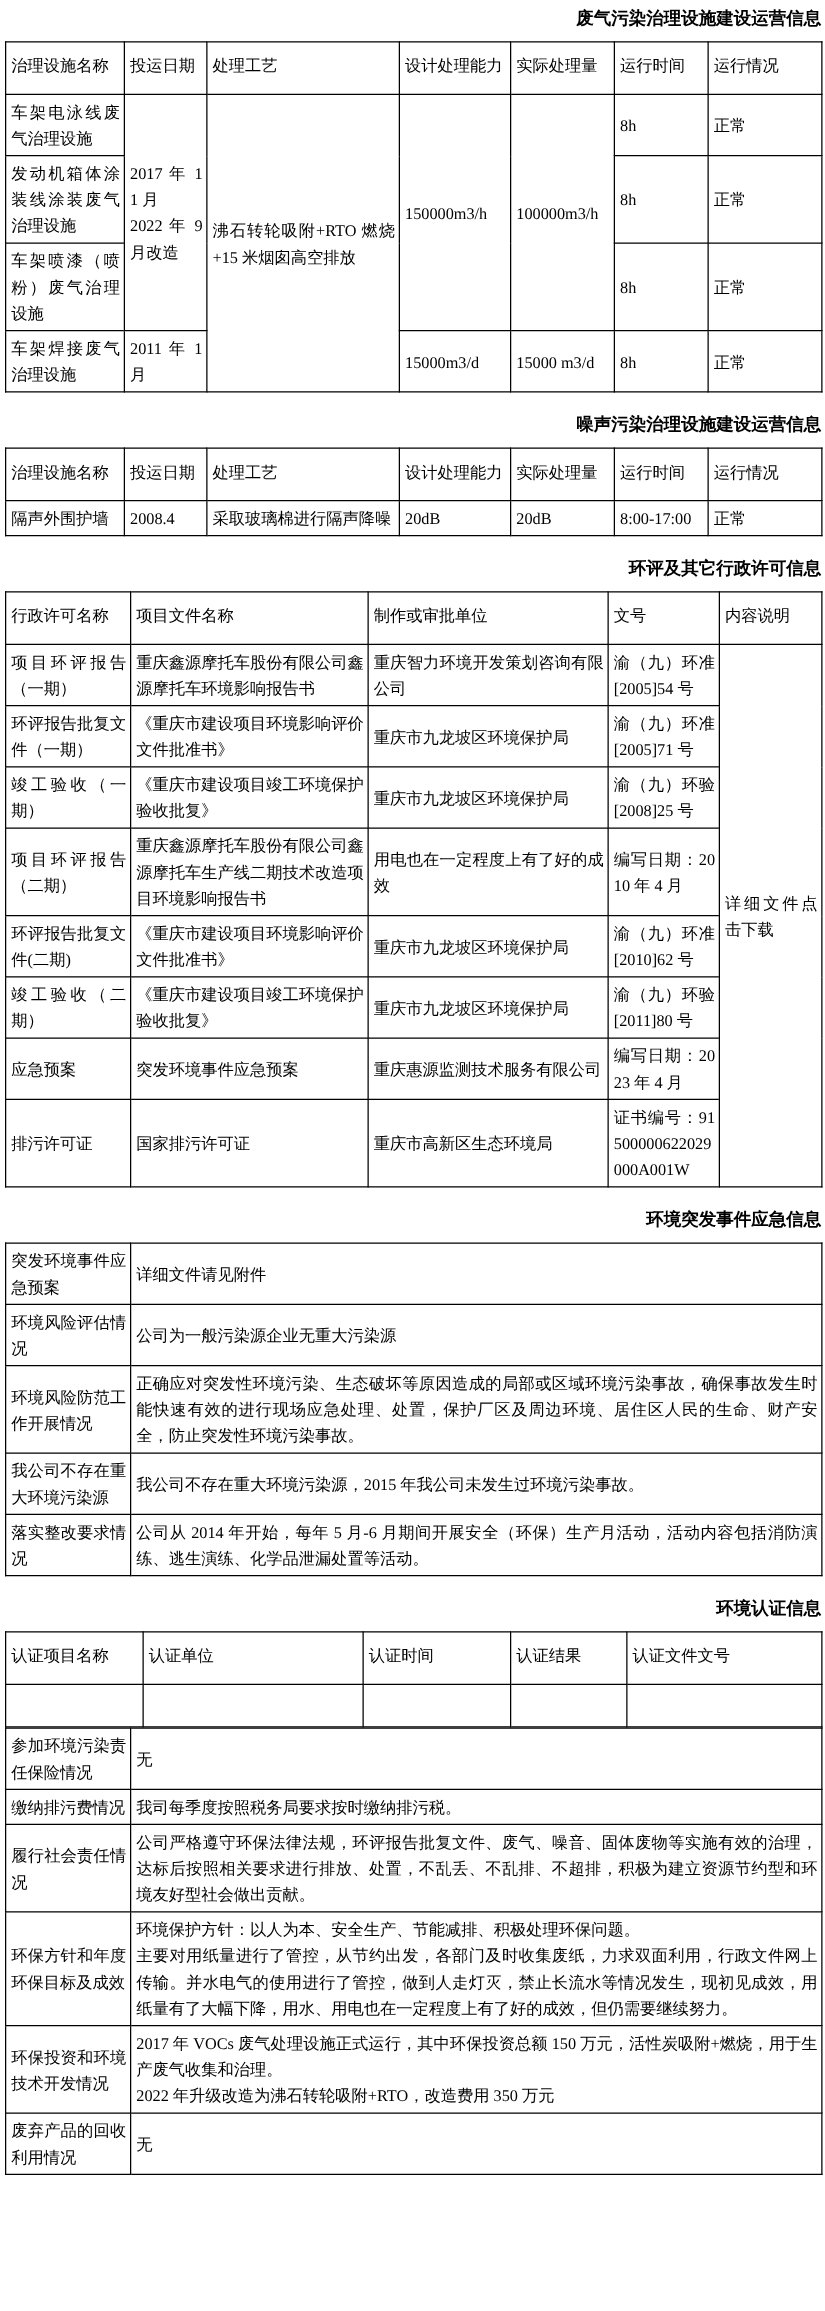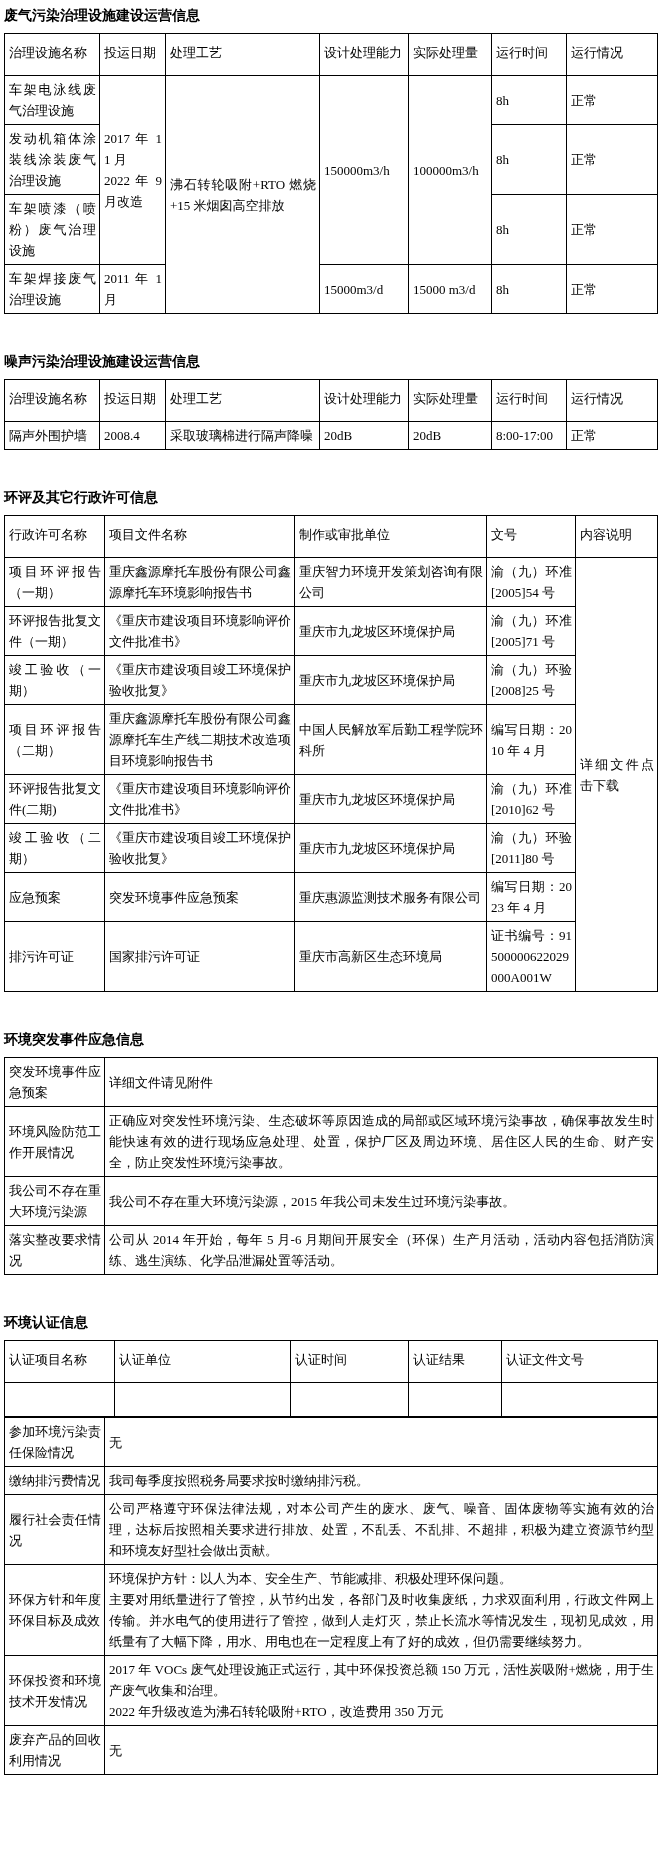--- a/index.html
+++ b/index.html
@@ -11,28 +11,28 @@
     width: 660px;
     min-height: 1849px;
     font-family: "Liberation Serif", "DejaVu Serif", serif;
     color: #000000;
     box-sizing: border-box;
   }
   .report {
     padding: 7px 3px 10px 4px;
   }
   .section-title {
-    text-align: left;
+    text-align: right;
     font-weight: bold;
     font-size: 14px;
     line-height: 17px;
     margin: 0 0 9px 0;
   }
   .section + .section .section-title {
-    margin-top: 39px;
+    margin-top: 18px;
   }
   table.info-table {
     border-collapse: collapse;
     table-layout: fixed;
     width: 653px;
     font-size: 13px;
   }
   table.info-table th,
   table.info-table td {
     border: 1px solid #000000;
@@ -183,21 +183,21 @@
           </tr>
           <tr>
             <td>竣工验收（一期）</td>
             <td>《重庆市建设项目竣工环境保护验收批复》</td>
             <td>重庆市九龙坡区环境保护局</td>
             <td>渝（九）环验[2008]25 号</td>
           </tr>
           <tr>
             <td>项目环评报告（二期）</td>
             <td>重庆鑫源摩托车股份有限公司鑫源摩托车生产线二期技术改造项目环境影响报告书</td>
-            <td>中国人民解放军后勤工程学院环科所</td>
+            <td>用电也在一定程度上有了好的成效</td>
             <td>编写日期：2010 年 4 月</td>
           </tr>
           <tr>
             <td>环评报告批复文件(二期)</td>
             <td>《重庆市建设项目环境影响评价文件批准书》</td>
             <td>重庆市九龙坡区环境保护局</td>
             <td>渝（九）环准[2010]62 号</td>
           </tr>
           <tr>
             <td>竣工验收（二期）</td>
@@ -224,20 +224,24 @@
       <div class="section-title">环境突发事件应急信息</div>
       <table class="info-table">
         <colgroup>
           <col style="width: 100px;">
           <col style="width: 553px;">
         </colgroup>
         <tbody>
           <tr>
             <td>突发环境事件应急预案</td>
             <td>详细文件请见附件</td>
+          </tr>
+          <tr>
+            <td>环境风险评估情况</td>
+            <td>公司为一般污染源企业无重大污染源</td>
           </tr>
           <tr>
             <td>环境风险防范工作开展情况</td>
             <td>正确应对突发性环境污染、生态破坏等原因造成的局部或区域环境污染事故，确保事故发生时能快速有效的进行现场应急处理、处置，保护厂区及周边环境、居住区人民的生命、财产安全，防止突发性环境污染事故。</td>
           </tr>
           <tr>
             <td>我公司不存在重大环境污染源</td>
             <td>我公司不存在重大环境污染源，2015 年我公司未发生过环境污染事故。</td>
           </tr>
           <tr>
@@ -287,21 +291,21 @@
           <tr>
             <td>参加环境污染责任保险情况</td>
             <td>无</td>
           </tr>
           <tr>
             <td>缴纳排污费情况</td>
             <td>我司每季度按照税务局要求按时缴纳排污税。</td>
           </tr>
           <tr>
             <td>履行社会责任情况</td>
-            <td>公司严格遵守环保法律法规，对本公司产生的废水、废气、噪音、固体废物等实施有效的治理，达标后按照相关要求进行排放、处置，不乱丢、不乱排、不超排，积极为建立资源节约型和环境友好型社会做出贡献。</td>
+            <td>公司严格遵守环保法律法规，环评报告批复文件、废气、噪音、固体废物等实施有效的治理，达标后按照相关要求进行排放、处置，不乱丢、不乱排、不超排，积极为建立资源节约型和环境友好型社会做出贡献。</td>
           </tr>
           <tr>
             <td>环保方针和年度环保目标及成效</td>
             <td>环境保护方针：以人为本、安全生产、节能减排、积极处理环保问题。
 主要对用纸量进行了管控，从节约出发，各部门及时收集废纸，力求双面利用，行政文件网上传输。并水电气的使用进行了管控，做到人走灯灭，禁止长流水等情况发生，现初见成效，用纸量有了大幅下降，用水、用电也在一定程度上有了好的成效，但仍需要继续努力。</td>
           </tr>
           <tr>
             <td>环保投资和环境技术开发情况</td>
             <td>2017 年 VOCs 废气处理设施正式运行，其中环保投资总额 150 万元，活性炭吸附+燃烧，用于生产废气收集和治理。
 2022 年升级改造为沸石转轮吸附+RTO，改造费用 350 万元</td>

